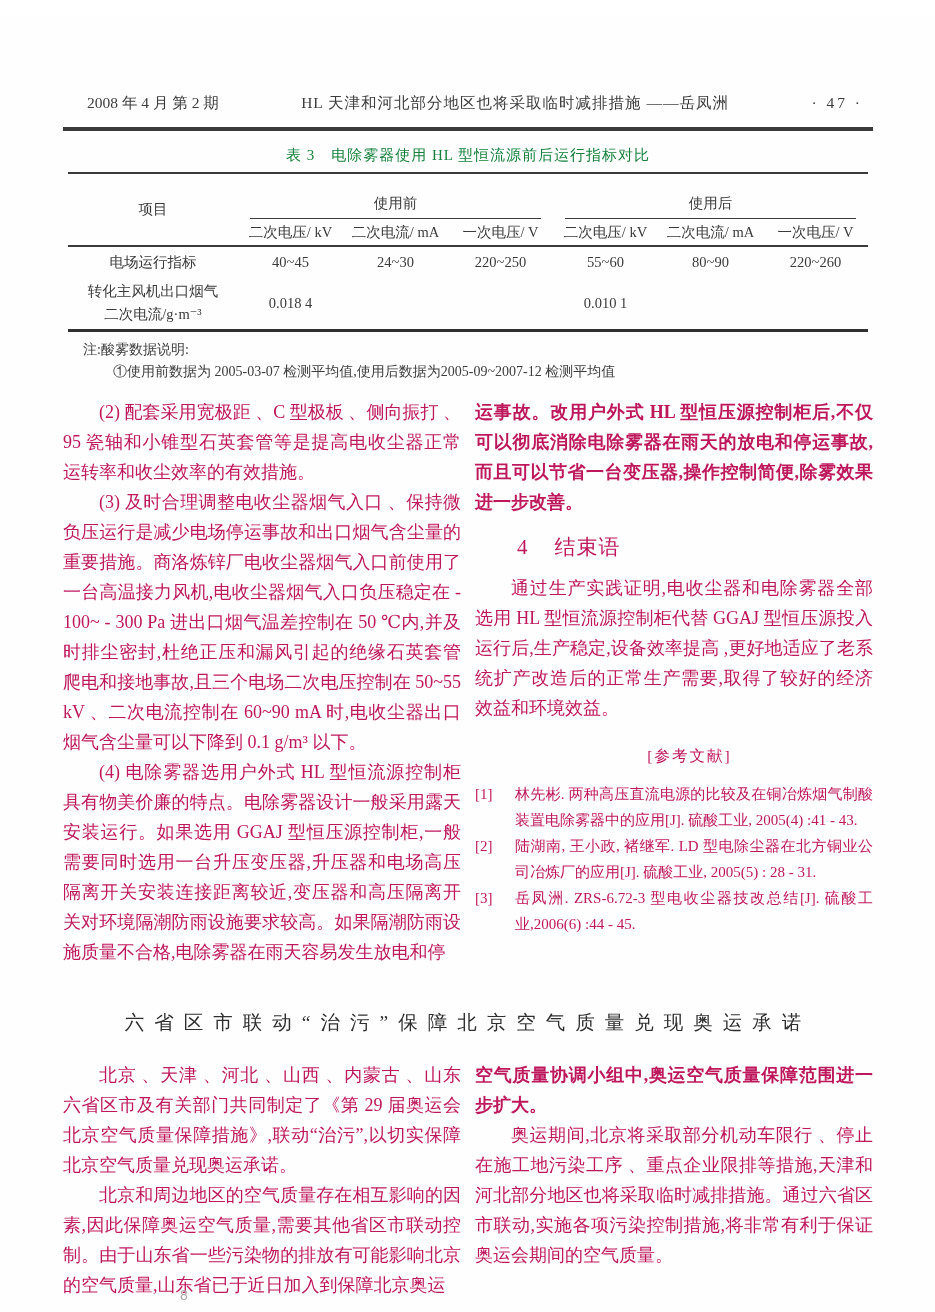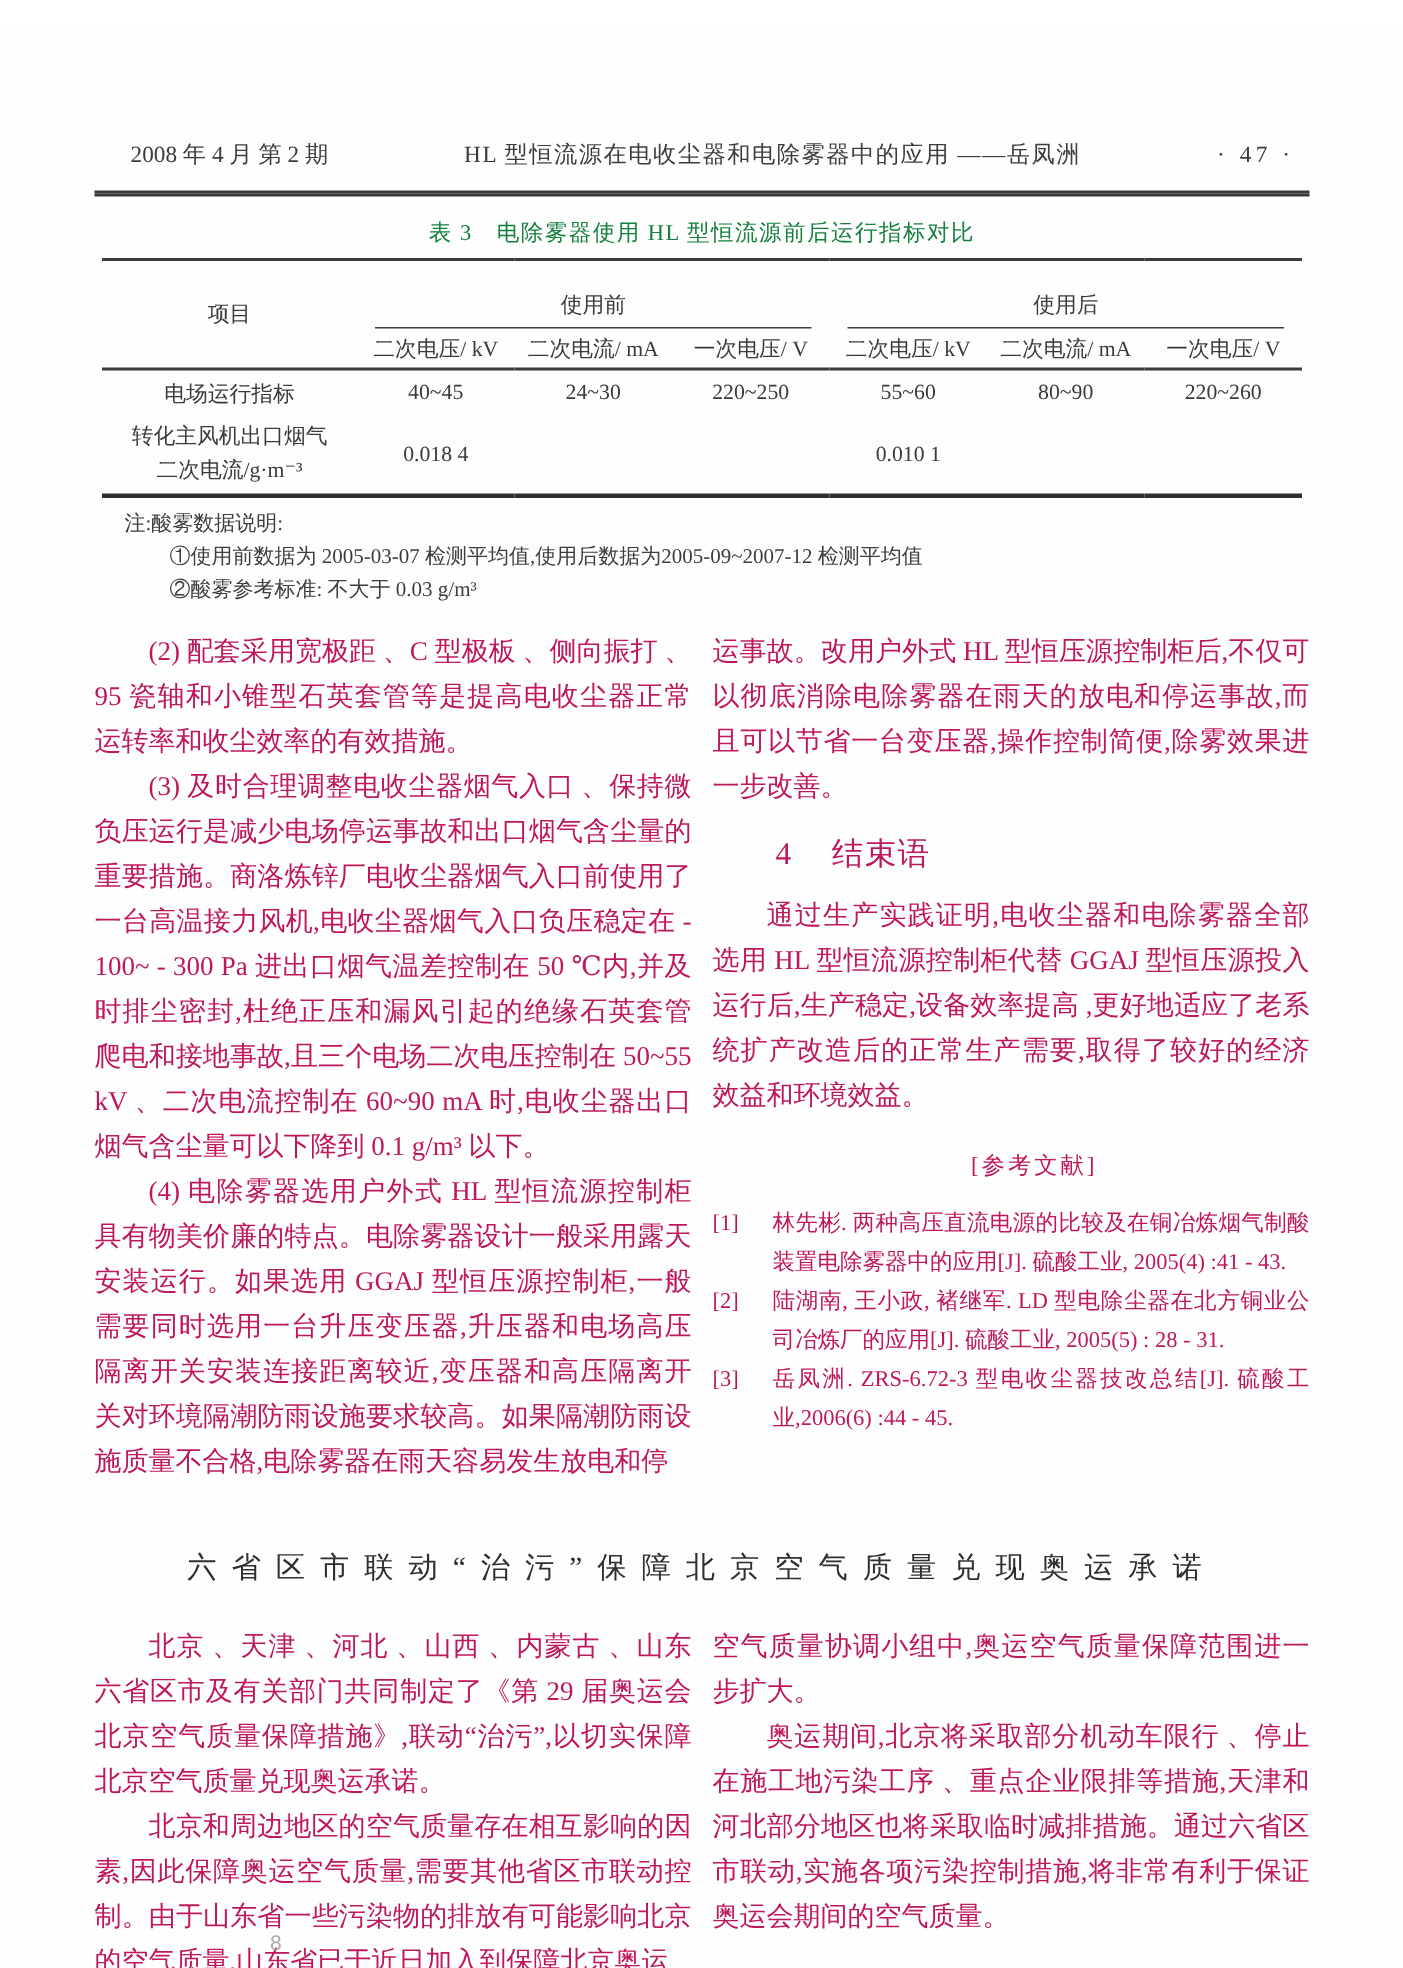--- a/index.html
+++ b/index.html
@@ -75,21 +75,21 @@
   td.item-2line { line-height: 23px; font-size: 14.5px; }
 
   
   .notes { margin: 7px 0 0 20px; font-size: 14px; line-height: 22px; color: #3d3d3d; }
   .notes .sub { margin-left: 30px; }
 
   
   .two-col { display: flex; gap: 14px; }
   .col { width: 398px; font-size: 18px; line-height: 30px; text-align: justify; color: #be185d; }
   .col p { text-indent: 2em; }
-  .col p.no-indent { text-indent: 0; }
+  .col p.no-indent { text-indent: 0; font-weight: bold; }
   .article { margin-top: 14px; }
 
   .sec-heading { font-size: 21px; margin: 15px 0 11px; letter-spacing: 1px; text-indent: 0; }
   .sec-heading .sec-no { margin-right: 26px; }
 
   .refs-title { text-align: center; font-size: 15.5px; letter-spacing: 2px; margin: 18px 0 10px; text-indent: 0; }
   .refs { font-size: 15px; line-height: 26px; }
   .ref { display: flex; }
   .ref-no { width: 40px; flex-shrink: 0; }
   .ref-text { flex: 1; text-align: justify; }
@@ -115,21 +115,21 @@
     font-family: "Liberation Sans", "DejaVu Sans", sans-serif;
   }
 </style>
 </head>
 <body>
 
 <div class="page">
 
   <div class="page-header">
     <span>2008 年 4 月 第 2 期</span>
-    <span class="running-title">HL 型恒流源在电收尘器和电除雾器中的应用 ——岳凤洲</span>
+    <span class="running-title">HL 天津和河北部分地区也将采取临时减排措施 ——岳凤洲</span>
     <span class="page-no">· 47 ·</span>
   </div>
   <div class="double-rule"></div>
 
   <div class="table-caption">表 3　电除雾器使用 HL 型恒流源前后运行指标对比</div>
 
   <table class="metrics">
     <colgroup>
       <col class="c-item">
         <col class="c-val">
@@ -177,21 +177,20 @@
       <td>0.010 1</td>
       <td></td>
       <td></td>
     </tr>
   </tbody>
     </table>
 
   <div class="notes">
     <div>注:酸雾数据说明:</div>
     <div class="sub">①使用前数据为 2005-03-07 检测平均值,使用后数据为2005-09~2007-12 检测平均值</div>
-    <div class="sub">②酸雾参考标准: 不大于 0.03 g/m³</div>
   </div>
 
   <div class="two-col article">
     <div class="col">
       <p>(2) 配套采用宽极距 、C 型极板 、侧向振打 、95 瓷轴和小锥型石英套管等是提高电收尘器正常运转率和收尘效率的有效措施。</p>
       <p>(3) 及时合理调整电收尘器烟气入口 、保持微负压运行是减少电场停运事故和出口烟气含尘量的重要措施。商洛炼锌厂电收尘器烟气入口前使用了一台高温接力风机,电收尘器烟气入口负压稳定在 - 100~ - 300 Pa 进出口烟气温差控制在 50 ℃内,并及时排尘密封,杜绝正压和漏风引起的绝缘石英套管爬电和接地事故,且三个电场二次电压控制在 50~55 kV 、二次电流控制在 60~90 mA 时,电收尘器出口烟气含尘量可以下降到 0.1 g/m³ 以下。</p>
       <p>(4) 电除雾器选用户外式 HL 型恒流源控制柜具有物美价廉的特点。电除雾器设计一般采用露天安装运行。如果选用 GGAJ 型恒压源控制柜,一般需要同时选用一台升压变压器,升压器和电场高压隔离开关安装连接距离较近,变压器和高压隔离开关对环境隔潮防雨设施要求较高。如果隔潮防雨设施质量不合格,电除雾器在雨天容易发生放电和停</p>
     </div>
     <div class="col">
       <p class="no-indent">运事故。改用户外式 HL 型恒压源控制柜后,不仅可以彻底消除电除雾器在雨天的放电和停运事故,而且可以节省一台变压器,操作控制简便,除雾效果进一步改善。</p>

